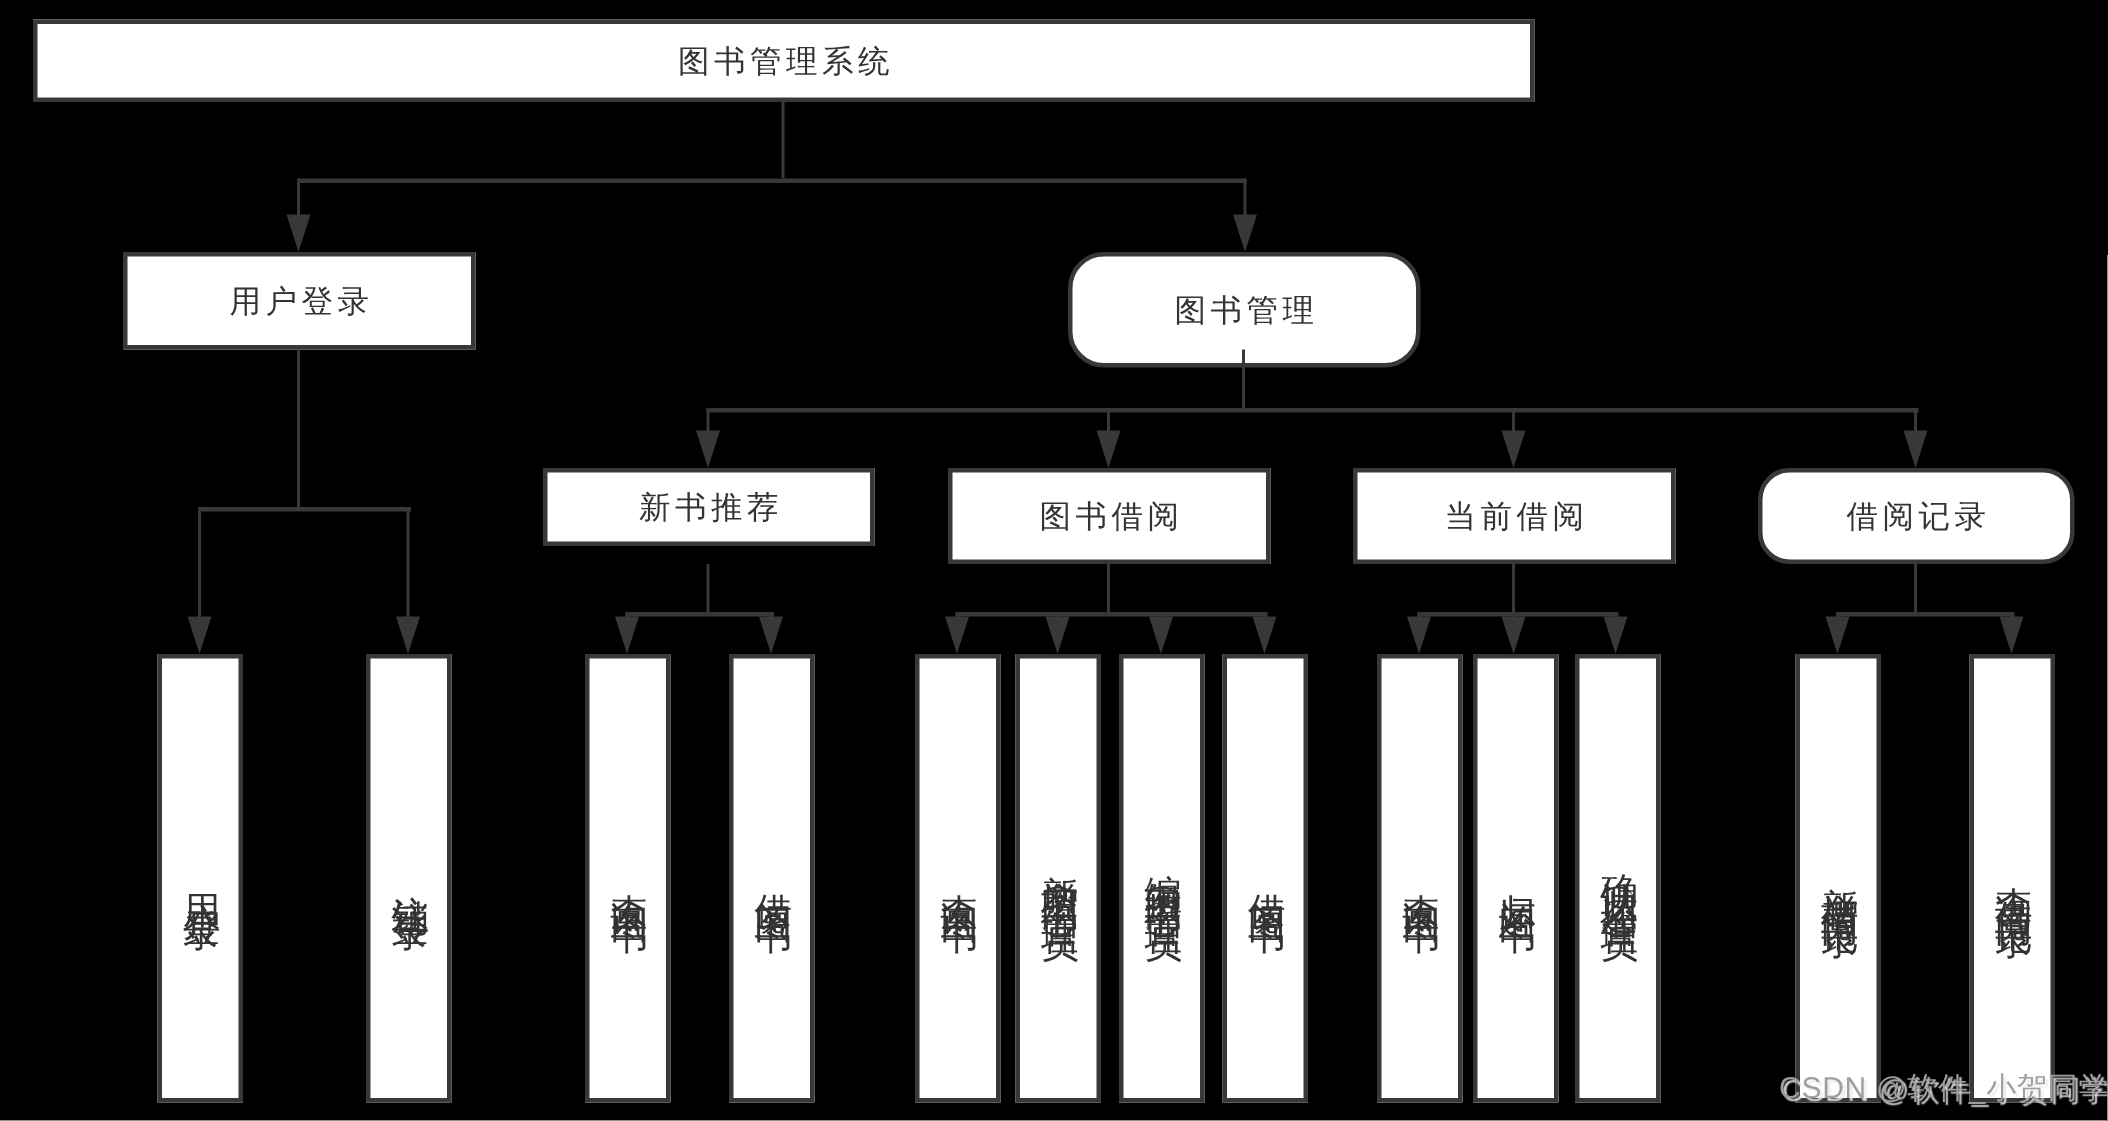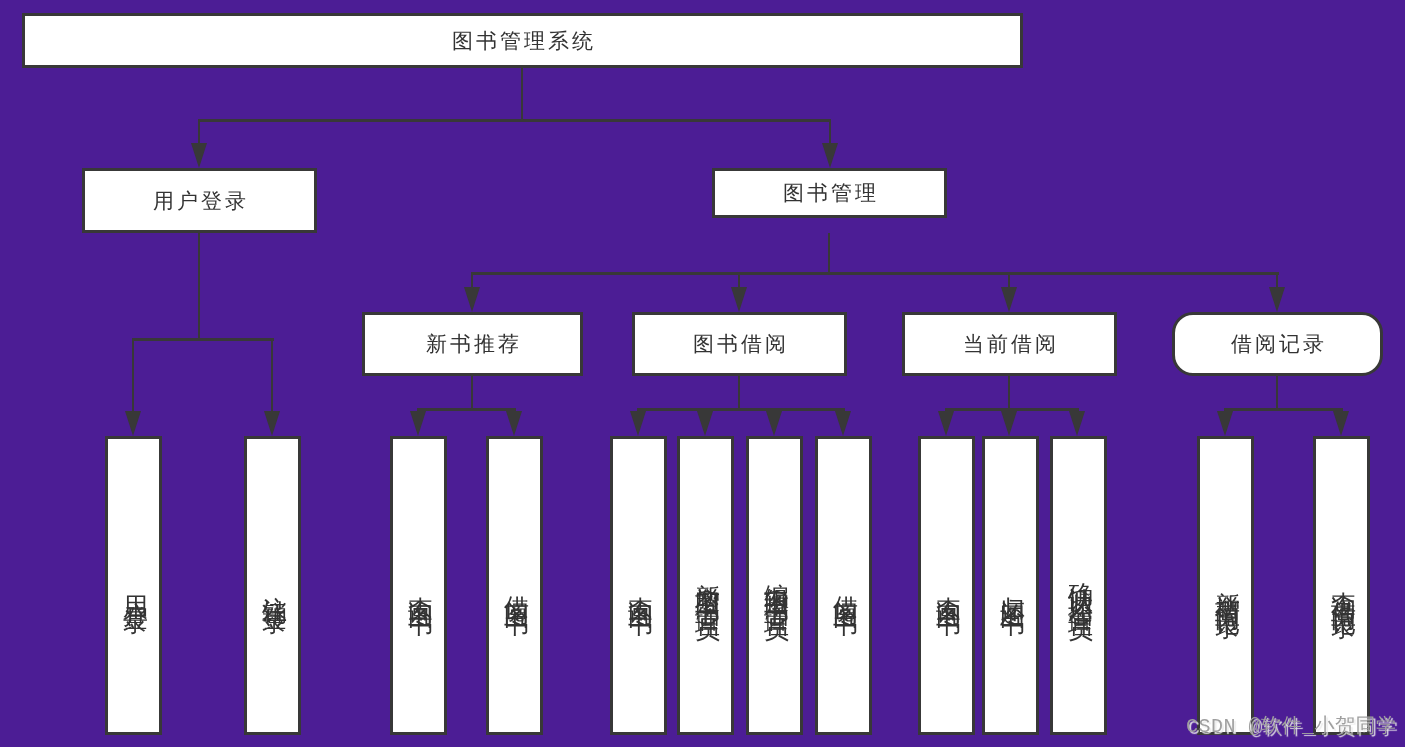--- a/index.html
+++ b/index.html
@@ -1,20 +1,20 @@
 <!DOCTYPE html>
 <html><head>
 <meta charset="utf-8">
 <style>
   html,body{margin:0;padding:0;background:#ffffff;}
   #stage{
     position:relative;
     width:1405px;height:747px;
-    background:#4c1d95;
-    font-family:Liberation Mono, monospace;
+    background:#000000;
+    font-family:Liberation Sans, sans-serif;
     overflow:hidden;
   }
   .node{
     position:absolute;
     box-sizing:border-box;
     border:3px solid #383838;
     background:#ffffff;
     display:flex;
     align-items:center;
     justify-content:center;
@@ -60,25 +60,25 @@
 
 <div id="stage">
 
   <div class="node" style="left:22px;top:13px;width:1001px;height:55px;">
     <span class="h-label">图书管理系统</span>
   </div>
 
   <div class="node" style="left:82px;top:168px;width:235px;height:65px;">
     <span class="h-label">用户登录</span>
   </div>
-  <div class="node" style="left:712px;top:168px;width:235px;height:50px;">
+  <div class="node" style="left:712px;top:168px;width:235px;height:77px;border-radius:24px;">
     <span class="h-label">图书管理</span>
   </div>
 
-  <div class="node" style="left:362px;top:312px;width:221px;height:64px;">
+  <div class="node" style="left:362px;top:312px;width:221px;height:52px;">
     <span class="h-label">新书推荐</span>
   </div>
   <div class="node" style="left:632px;top:312px;width:215px;height:64px;">
     <span class="h-label">图书借阅</span>
   </div>
   <div class="node" style="left:902px;top:312px;width:215px;height:64px;">
     <span class="h-label">当前借阅</span>
   </div>
   <div class="node" style="left:1172px;top:312px;width:211px;height:64px;border-radius:21px;">
     <span class="h-label">借阅记录</span>

